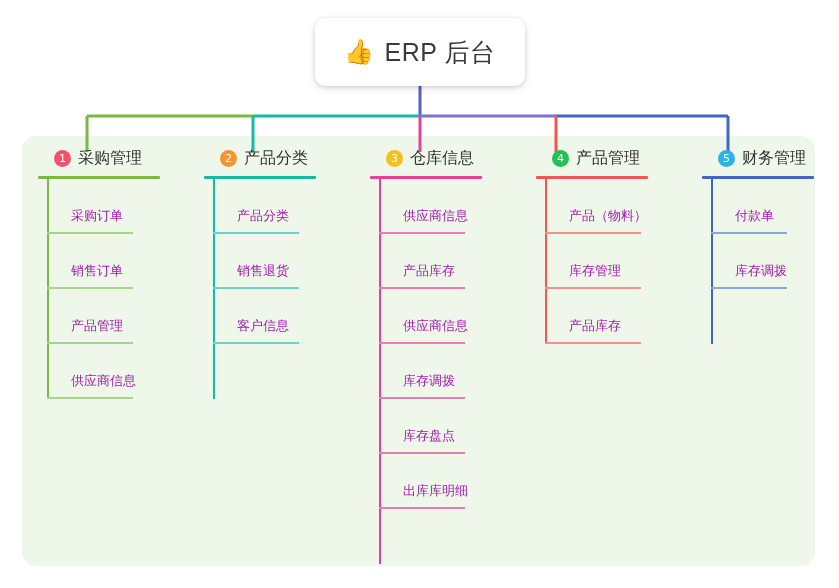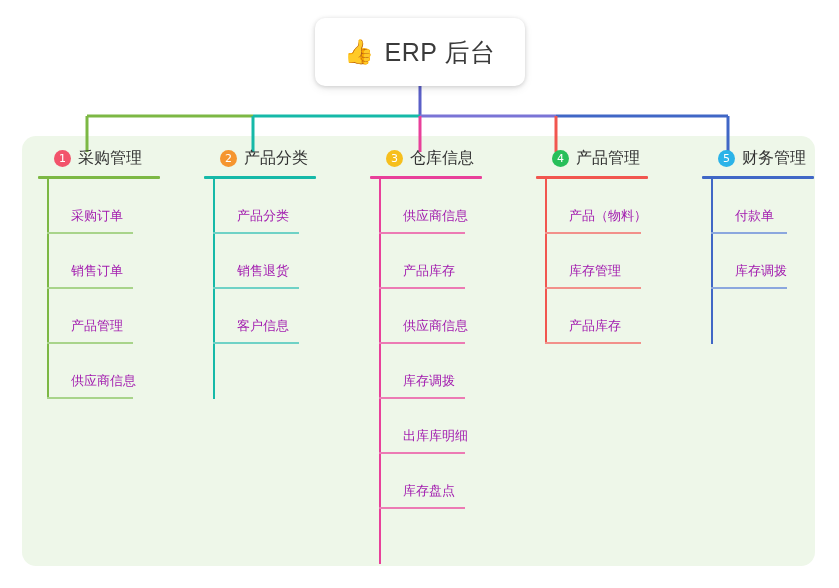--- a/index.html
+++ b/index.html
@@ -220,25 +220,25 @@
           </div>
           <div class="leaf">
             <span class="leaf-label">供应商信息</span>
             <span class="leaf-rule" style="background: rgb(236, 123, 180); width: 86px;"></span>
           </div>
           <div class="leaf">
             <span class="leaf-label">库存调拨</span>
             <span class="leaf-rule" style="background: rgb(236, 123, 180); width: 86px;"></span>
           </div>
           <div class="leaf">
+            <span class="leaf-label">库存盘点</span>
+            <span class="leaf-rule" style="background: rgb(236, 123, 180); width: 86px;"></span>
+          </div>
+          <div class="leaf">
             <span class="leaf-label">出库库明细</span>
-            <span class="leaf-rule" style="background: rgb(236, 123, 180); width: 86px;"></span>
-          </div>
-          <div class="leaf">
-            <span class="leaf-label">库存盘点</span>
             <span class="leaf-rule" style="background: rgb(236, 123, 180); width: 86px;"></span>
           </div>
         </div>
       </div>
       <div class="column" style="left: 536px; width: 122px;">
         <div class="col-header">
           <span class="badge" style="background: rgb(39, 191, 90);">4</span>
           <span class="col-title">产品管理</span>
         </div>
         <div class="col-underline" style="background: rgb(241, 86, 79); width: 112px; margin-left: 0px;"></div>

